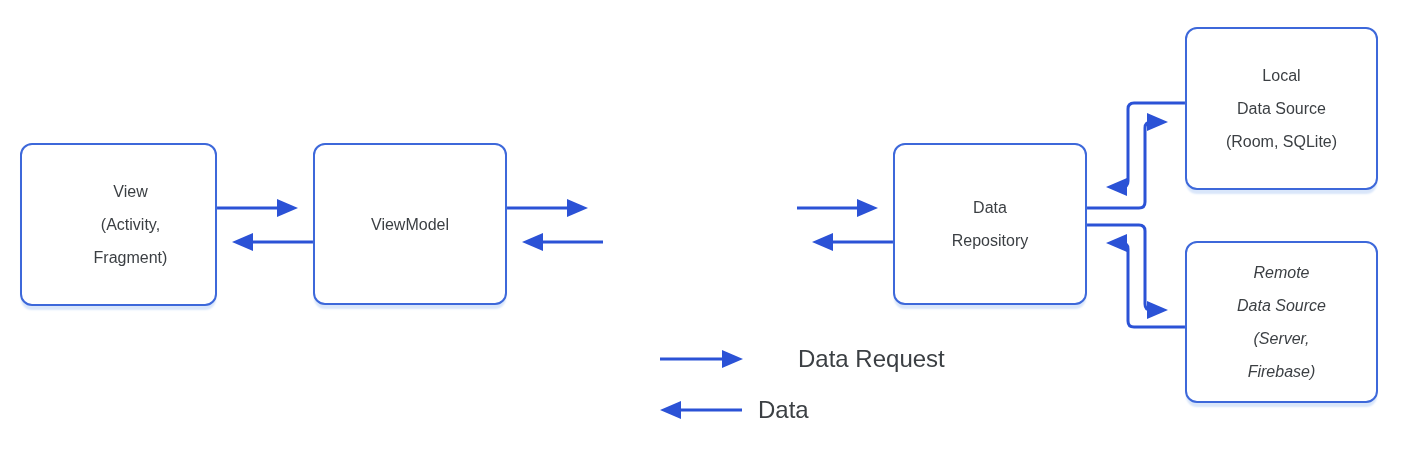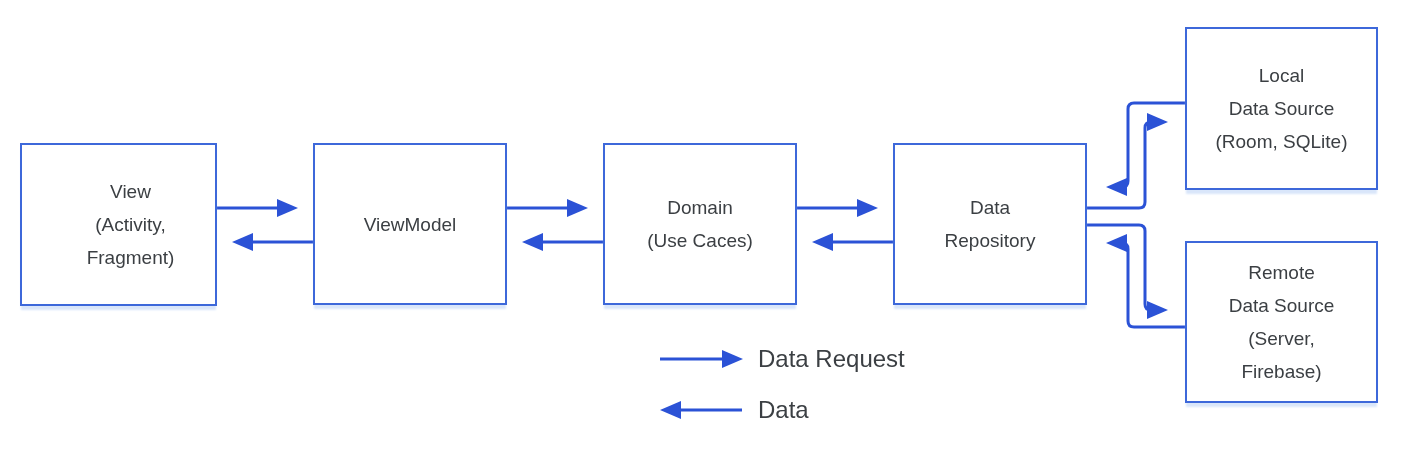--- a/index.html
+++ b/index.html
@@ -20,28 +20,28 @@
     left: 0;
     top: 0;
     width: 1415px;
     height: 472px;
   }
   .node {
     position: absolute;
     box-sizing: border-box;
     background: #ffffff;
     border: 2.5px solid #3d68da;
-    border-radius: 0;
+    border-radius: 12px;
     box-shadow: 0 5px 2px -1px #d9e6fa;
     display: flex;
     align-items: center;
     justify-content: center;
     text-align: center;
     color: #3b3f43;
-    font-size: 19px;
+    font-size: 16px;
     line-height: 33px;
   }
   .node-label {
     white-space: pre-line;
   }
   .legend-label {
     position: absolute;
     color: #3b3f43;
     font-size: 24px;
     line-height: 28px;
@@ -118,39 +118,35 @@
   <div class="node" style="left:20px; top:143px; width:197px; height:163px;padding-left:24px;">
     <div class="node-label">View
 (Activity,
 Fragment)</div>
   </div>
 
   <div class="node" style="left:313px; top:143px; width:194px; height:162px;text-align:right;">
     <div class="node-label">ViewModel</div>
   </div>
 
-  <div class="node" style="left:603px; top:143px; width:194px; height:162px;">
-    <div class="node-label">Domain
-(Use Caces)</div>
-  </div>
 
   <div class="node" style="left:893px; top:143px; width:194px; height:162px;">
     <div class="node-label">Data
 Repository</div>
   </div>
 
   <div class="node" style="left:1185px; top:27px; width:193px; height:163px;">
     <div class="node-label">Local
 Data Source
 (Room, SQLite)</div>
   </div>
 
-  <div class="node" style="left:1185px; top:241px; width:193px; height:162px;">
+  <div class="node" style="left:1185px; top:241px; width:193px; height:162px;font-style:italic;">
     <div class="node-label">Remote
 Data Source
 (Server,
 Firebase)</div>
   </div>
 
-  <div class="legend-label" style="left:758px; top:345px;text-align:right;">Data Request</div>
+  <div class="legend-label" style="left:798px; top:345px;text-align:right;">Data Request</div>
   <div class="legend-label" style="left:758px; top:396px;">Data</div>
 
 </div>
 
 </body></html>

